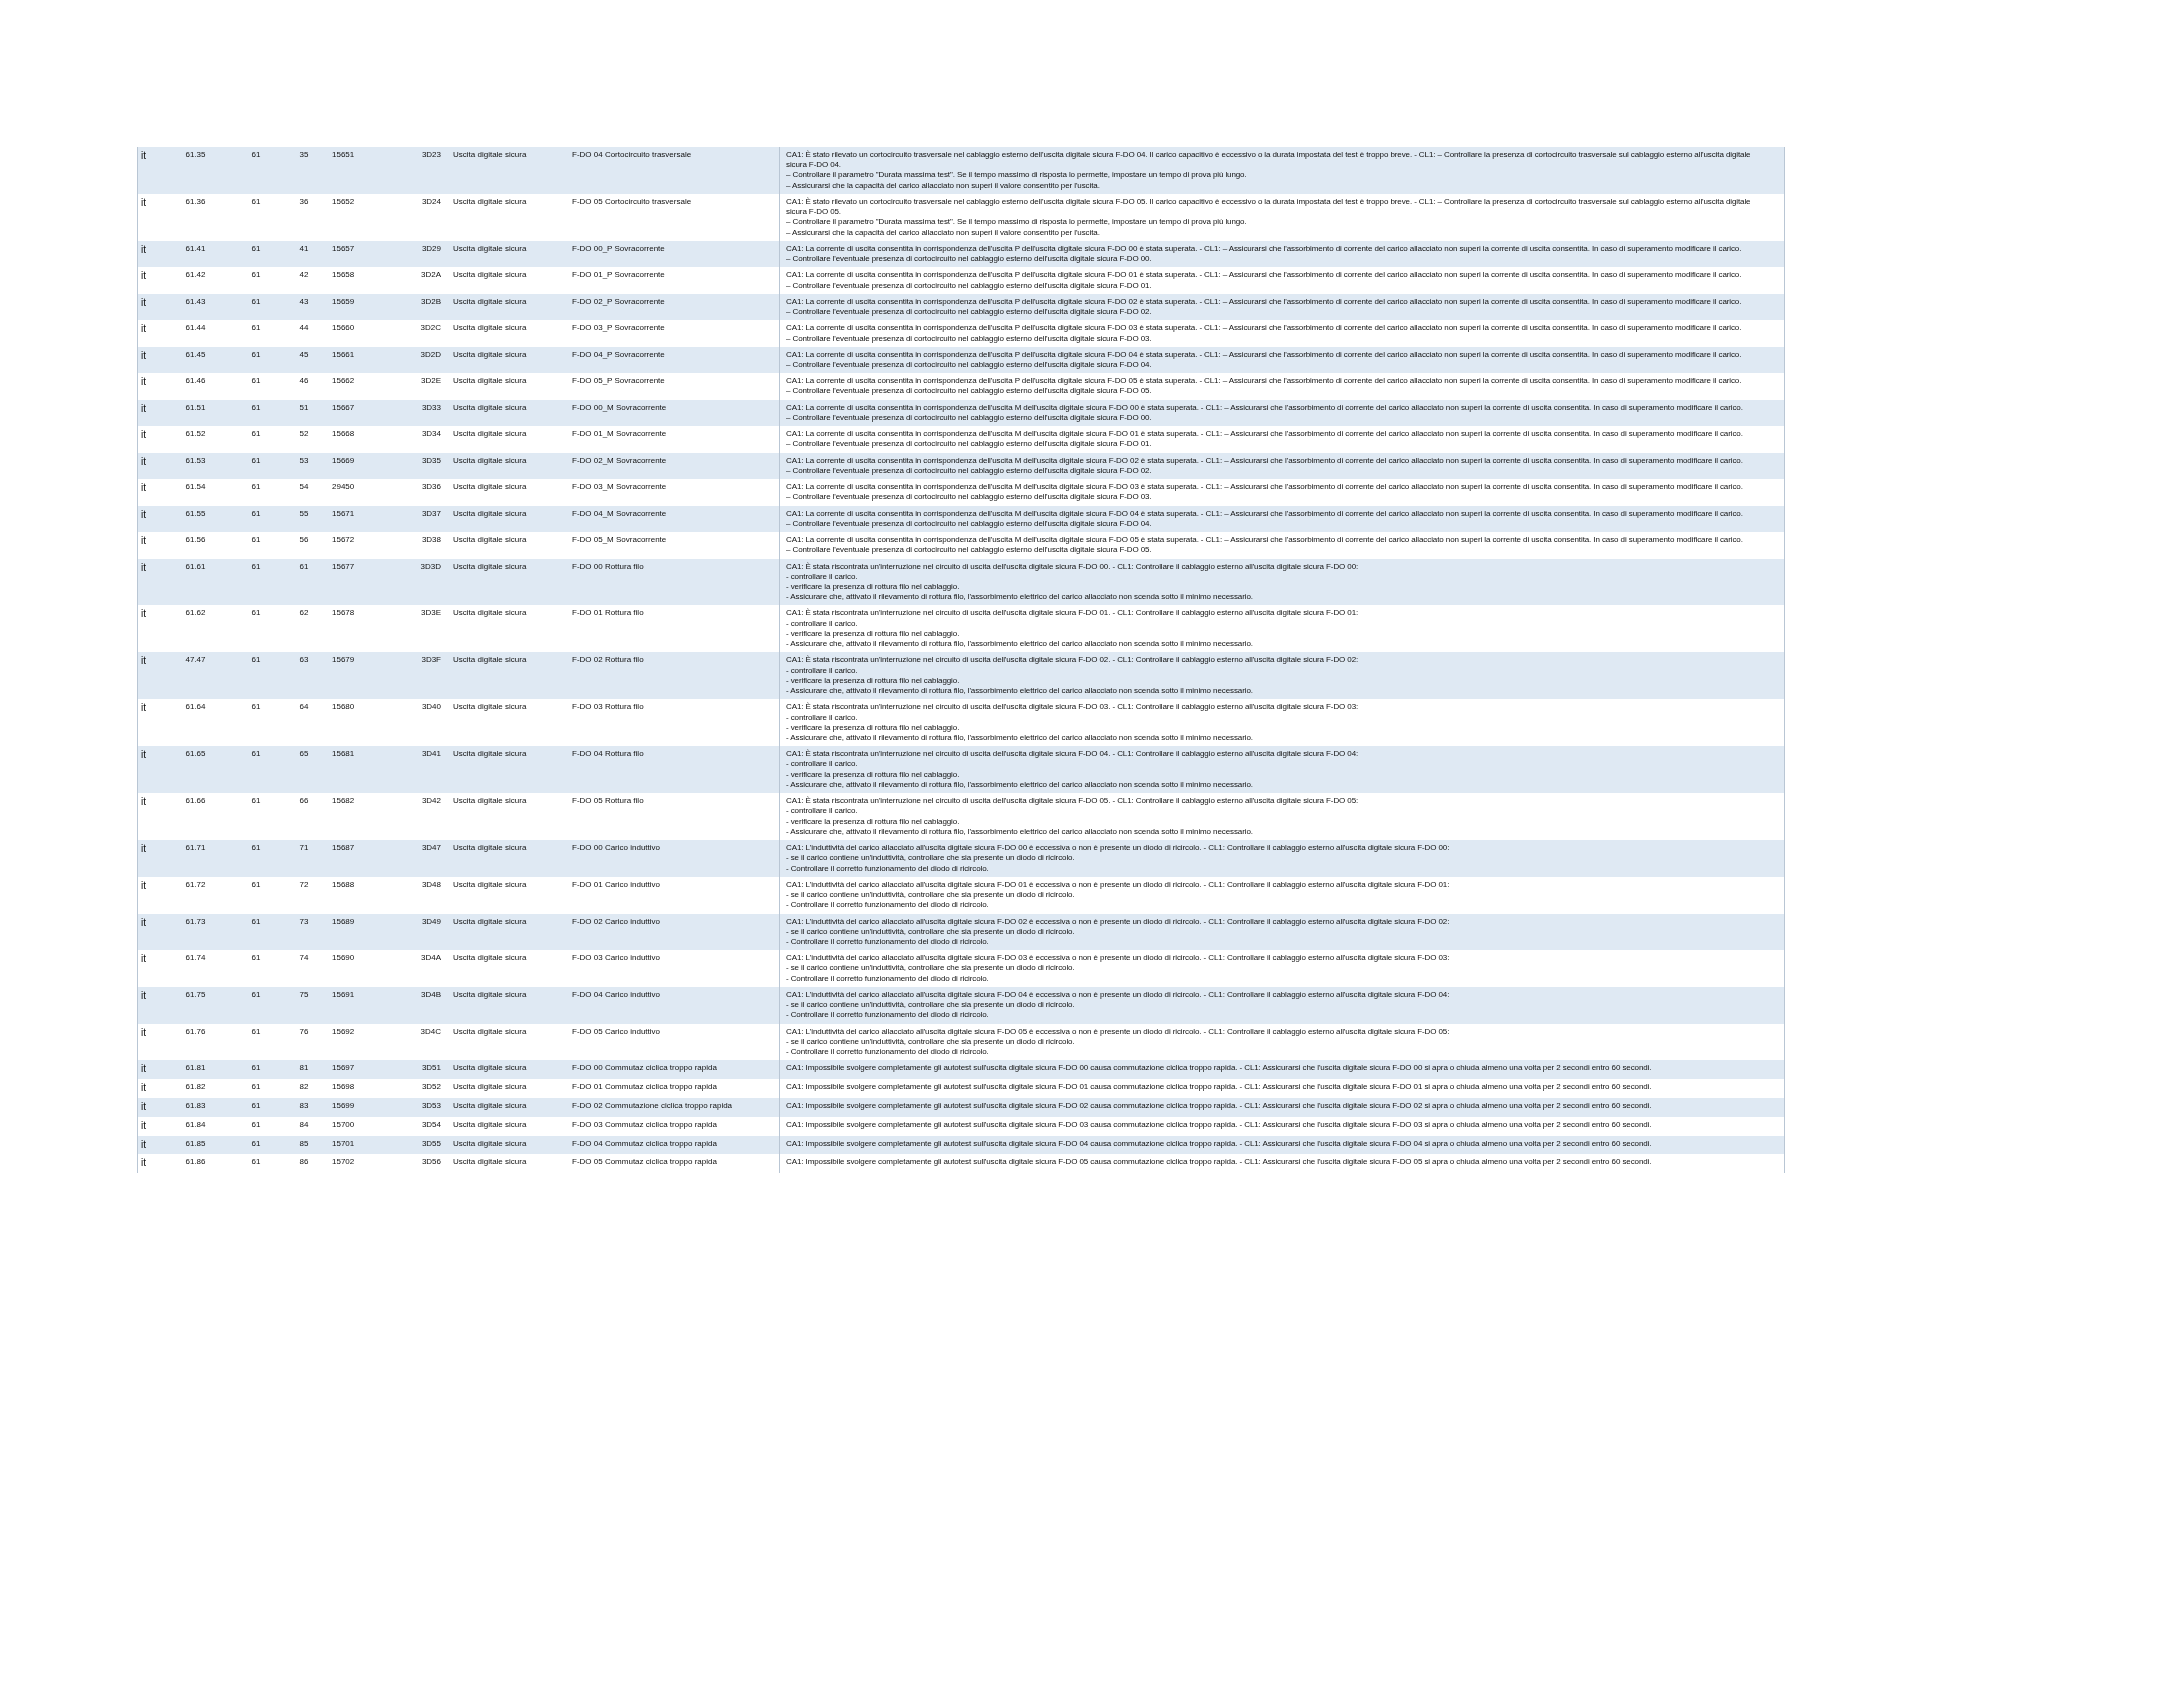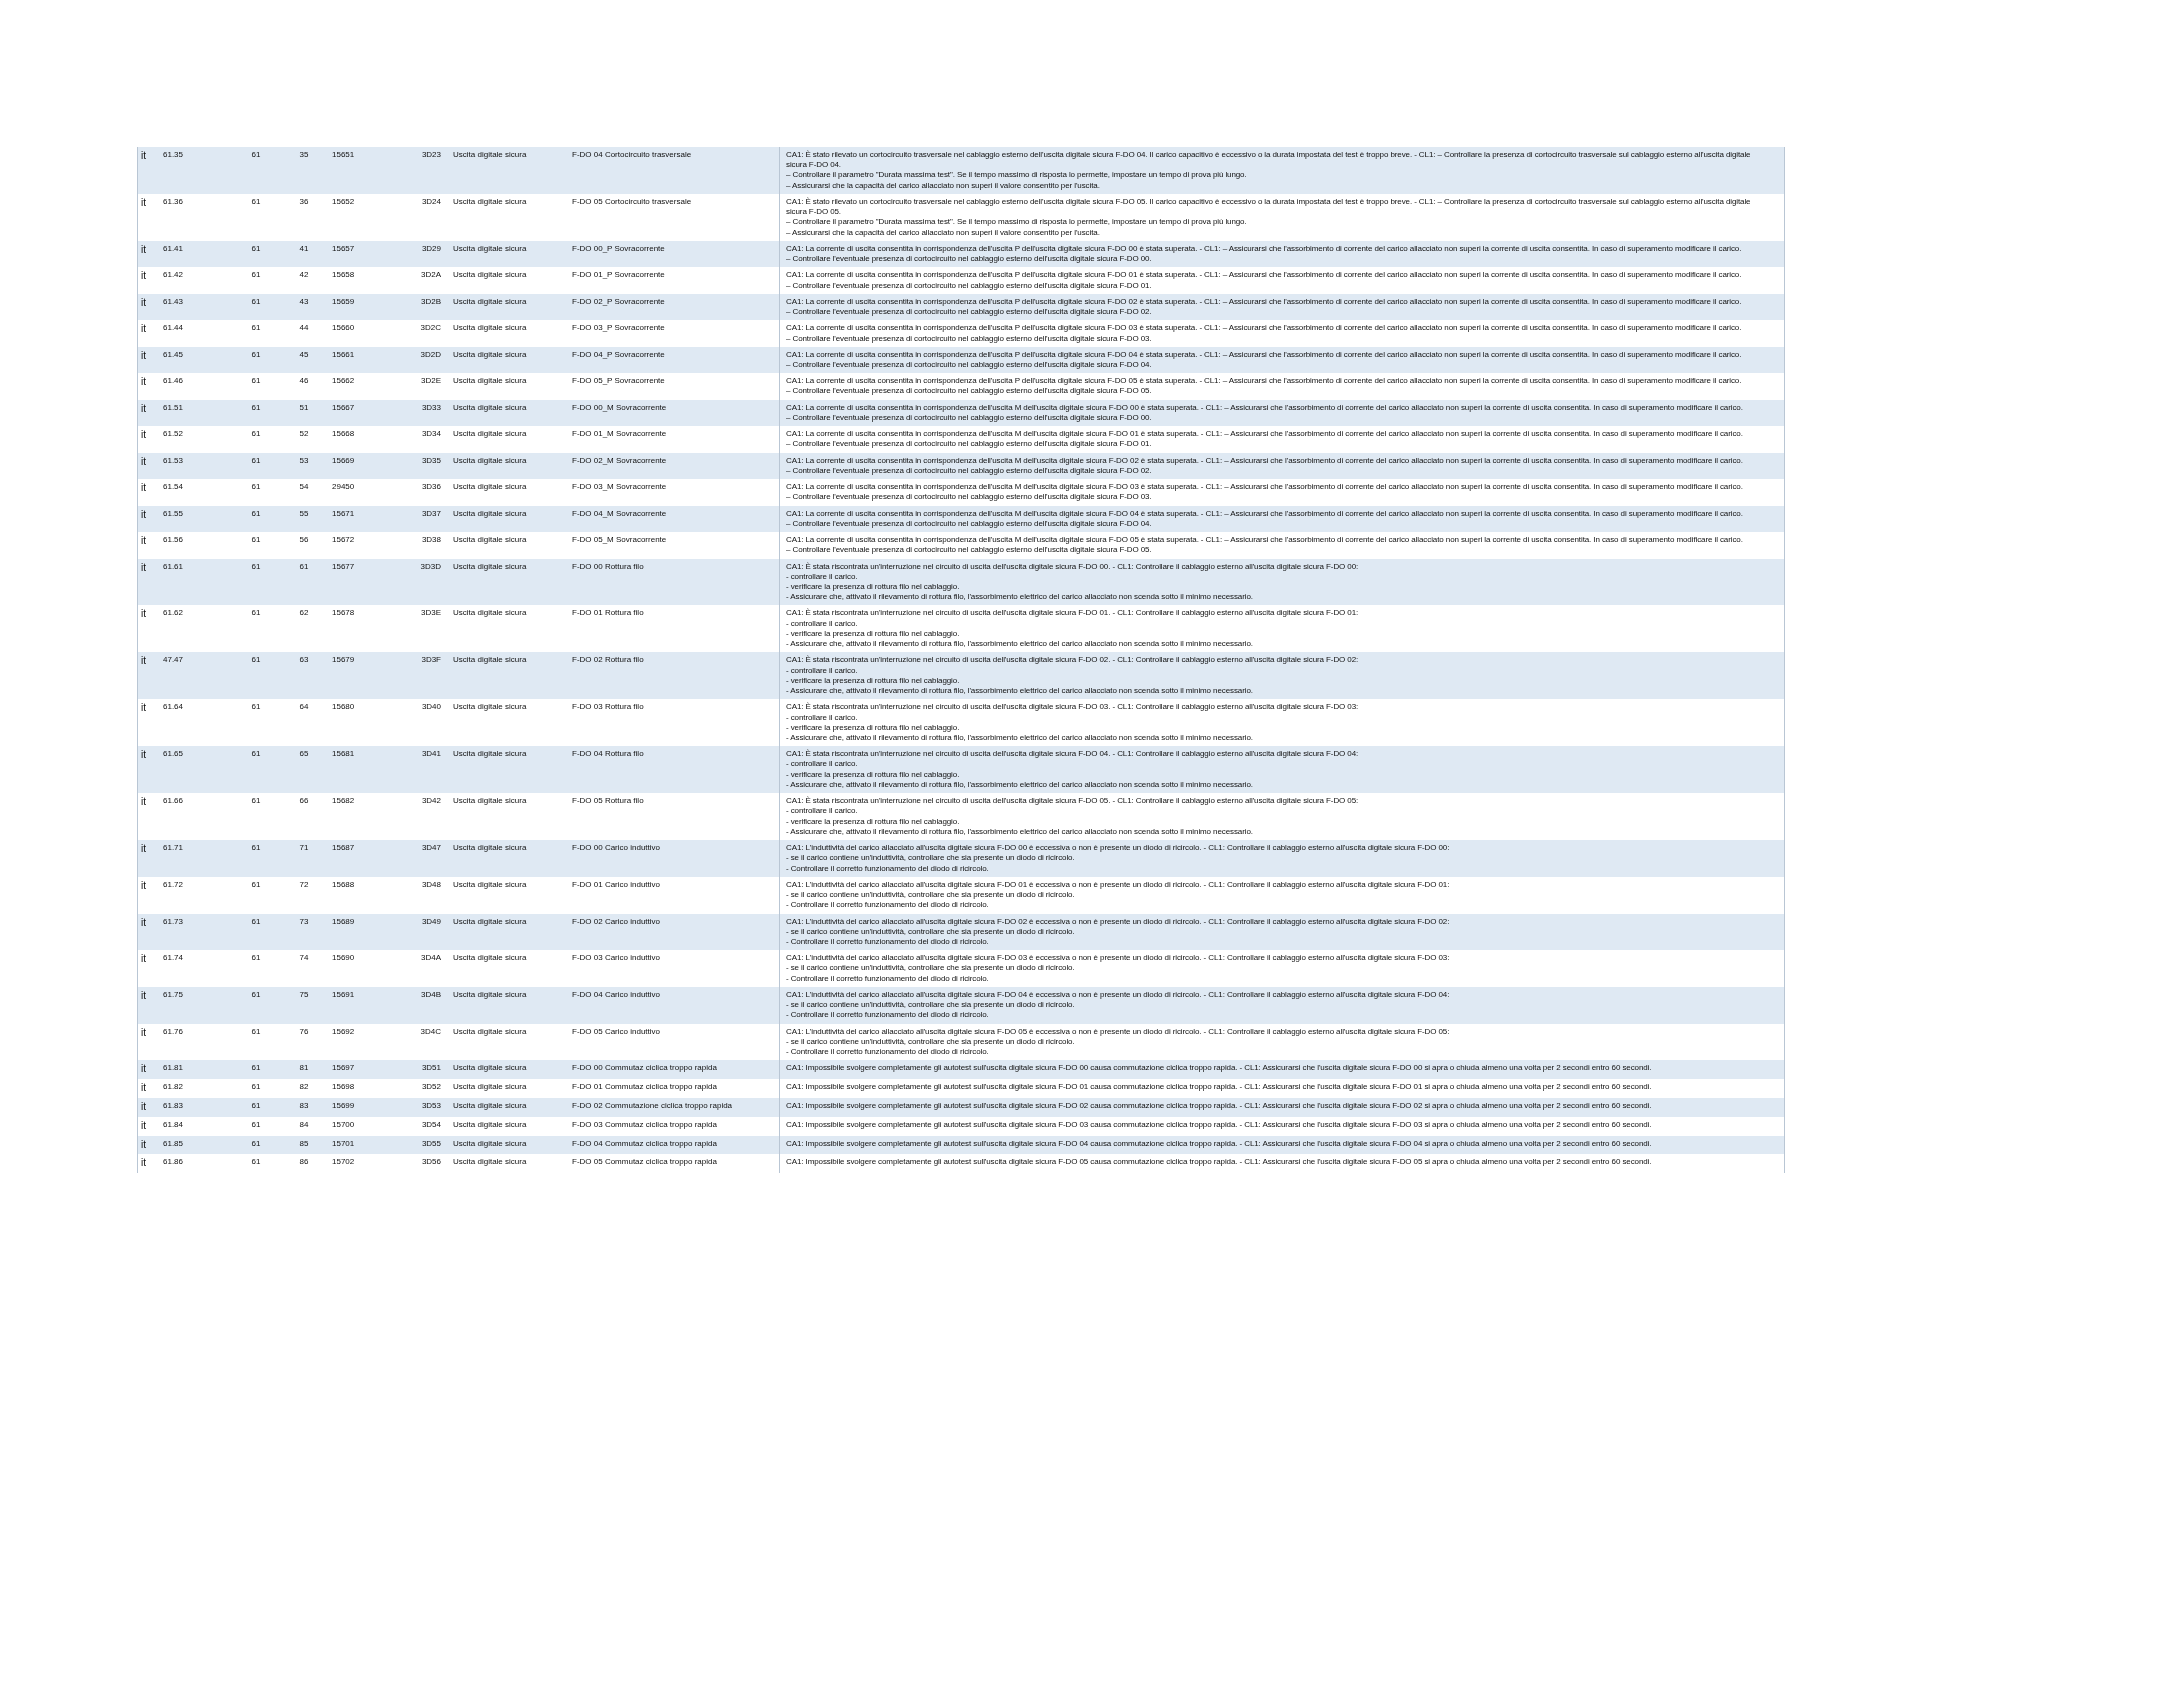--- a/index.html
+++ b/index.html
@@ -35,21 +35,21 @@
     padding: 3px 4px 3px 4px;
     font-size: 8px;
     line-height: 1.28;
     color: #111111;
     border: 0;
     overflow: hidden;
   }
   tr.band-a td { background: #dfe9f3; }
   tr.band-b td { background: #ffffff; }
   tr td.c-lang { width: 14px; text-align: left; font-size: 10px; padding-left: 3px; }
-  tr td.c-code { width: 65px; text-align: left; margin-top: 48px; }
+  tr td.c-code { width: 65px; text-align: center; margin-top: 48px; }
   tr td.c-a { width: 40px; text-align: center; }
   tr td.c-b { width: 40px; text-align: center; }
   tr td.c-dec { width: 53px; text-align: left; }
   tr td.c-hex { width: 48px; text-align: right; }
   tr td.c-type { width: 107px; text-align: left; padding-left: 8px; }
   tr td.c-name { width: 203px; text-align: left; padding-left: 8px; }
   tr td.c-desc {
     width: auto;
     text-align: left;
     padding-left: 6px;

